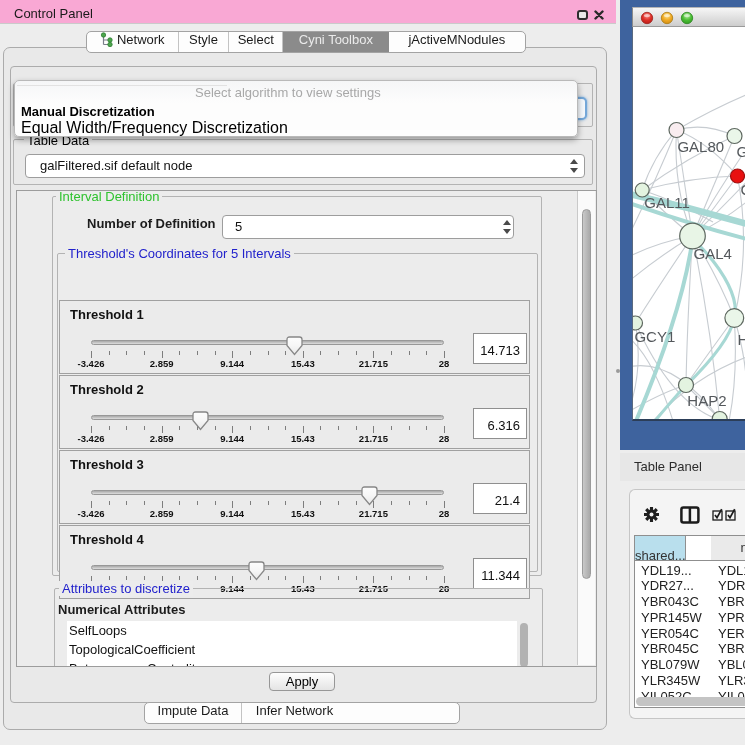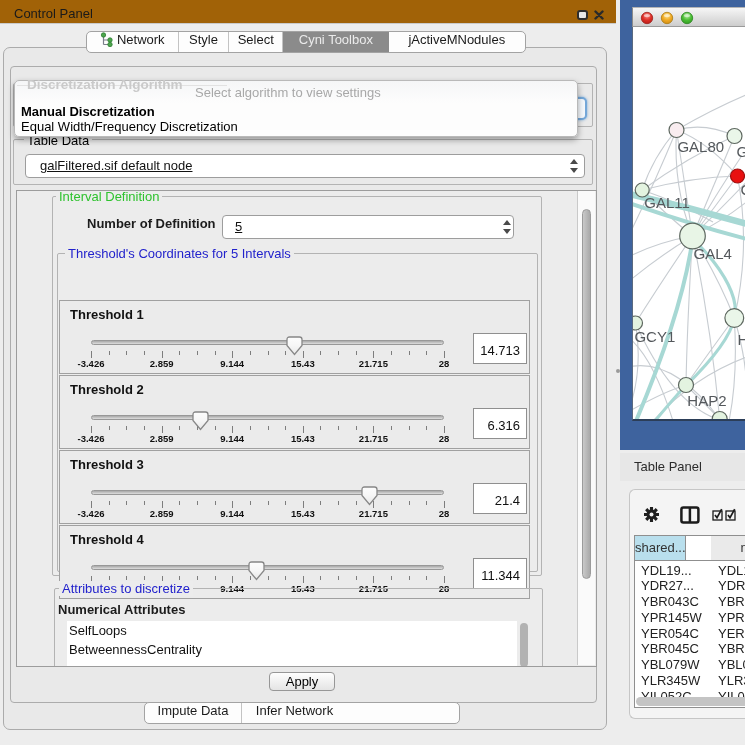--- a/index.html
+++ b/index.html
@@ -2,36 +2,36 @@
 <html><head>
 <meta charset="utf-8">
 <style>
 * { margin:0; padding:0; box-sizing:border-box; }
 html,body { width:745px; height:745px; overflow:hidden; }
 body { font-family:"Liberation Sans", sans-serif; background:#ededed; position:relative; }
 .abs { position:absolute; }
 .txt13 { font-size:13px; color:#1c1c1c; }
 .bold { font-weight:bold; }
 
-#titlebar { left:0; top:2; width:616px; height:24px; background:#a16207; border-bottom:1px solid #cacaca; }
+#titlebar { left:0; top:2; width:616px; height:24px; background:#f9a8d4; border-bottom:1px solid #cacaca; }
 #titlebar .t { position:absolute; left:14px; top:6px; font-size:13px; color:#1a1a1a; }
 #floatbtn { left:577px; top:10px; width:11px; height:10px; border:2px solid #2e2e2e; border-radius:3px; background:#e8e8e8; }
 #outerpanel { left:3px; top:47px; width:604px; height:683px; background:#e9e9e9; border:1px solid #ababab; border-radius:7px; }
 
 .tabbar { display:flex; background:#fdfdfd; border:1px solid #a3a3a3; border-radius:5px; overflow:hidden; height:22px; }
 .tabbar .seg { font-size:13px; color:#1a1a1a; display:flex; align-items:flex-start; justify-content:center; border-right:1px solid #c3c3c3; height:100%; }
 .tabbar .seg:last-child { border-right:none; }
 .tabbar .dark { background:#8b8b8b; color:#ebebeb; border-right:none; }
 #toptabs { left:86px; top:31px; width:440px; }
 #bottabs { left:144px; top:702px; width:316px; }
 
 .group { border:1px solid #b3b3b3; border-radius:2px; }
 .gtitle { position:absolute; font-size:13px; background:#e9e9e9; padding:0 3px; }
 
-.combo { background:#fff; border:1px solid #9d9d9d; border-radius:4px; font-size:13px; color:#111;text-decoration:underline; }
+.combo { background:#fff; border:1px solid #9d9d9d; border-radius:4px; font-size:13px; color:#111; }
 
 #scrollpanel { left:16px; top:190px; width:581px; height:477px; border:1px solid #9c9c9c; background:#ececec; overflow:hidden; }
 #vtrack { position:absolute; right:1px; top:0; width:18px; height:474px; background:#fafafa; border-left:1px solid #c9c9c9; }
 #vthumb { position:absolute; left:4px; top:18px; width:9px; height:370px; border-radius:5px; background:linear-gradient(to right,#c9c9c9,#a9a9a9); border:1px solid #9b9b9b; }
 
 .throw { position:absolute; left:42px; width:471px; height:74px; border:1px solid #a0a0a0; background:#ebebeb;margin-top:34px; }
 .throw .lbl { position:absolute; left:10px; top:6px; font-size:13px; font-weight:bold; color:#111; }
 .track { position:absolute; left:31px; top:39px; width:353px; height:5px; border-radius:3px; background:linear-gradient(#a8a8a8,#dedede); border:1px solid #989898; }
 .vbox { position:absolute; left:413px; top:32px; width:54px; height:31px; background:#fff; border:1px solid #8f8f8f; font-size:13px; color:#111; text-align:right; padding:8.5px 6px 0 0; }
 .ticks { position:absolute; top:50px; left:31px; width:353px; height:8px; }
@@ -284,34 +284,34 @@
     </svg>
     <div class="vbox">11.344</div>
   </div>
     </div>
 
   <div class="group abs" style="left:37px; top:397px; width:489px; height:80px;"></div>
   <div class="gtitle abs" style="left:42px; top:390px; color:#2222cc; background:#ececec;">Attributes to discretize</div>
   <div class="abs txt13 bold" style="left:41px; top:411px;">Numerical Attributes</div>
   <div class="abs" style="left:50px; top:430px; width:450px; height:46px; background:#fff; font-size:13px; color:#111;">
     <div style="padding:2px 0 0 2px;">SelfLoops</div>
+    <div style="padding:4px 0 0 2px;">TopologicalCoefficient</div>
     <div style="padding:4px 0 0 2px;">BetweennessCentrality</div>
   </div>
   <div class="abs" style="left:503px; top:432px; width:8px; height:44px; background:#b2b2b2; border-radius:4px;"></div>
   <div id="vtrack">
       <div id="vthumb"></div>
     </div>
 </div>
 
 <div id="popup" class="abs">
   <div class="abs" style="left:2px; top:3.5px; width:210px; height:1px; background:#e2e2e2;"></div>
-  <div class="abs" style="left:12px; top:-4px; font-size:13.5px; font-weight:bold; color:#cacaca;">Discretization Algorithm</div>
   <div class="abs" style="left:180px; top:4px; font-size:13px; color:#a8a8a8;">Select algorithm to view settings</div>
   <div class="abs" style="left:6px; top:23px; font-size:13px; font-weight:bold; color:#000;">Manual Discretization</div>
-  <div class="abs" style="left:6px; top:37.5px; font-size:13px; color:#000;">Equal Width/Frequency Discretization</div>
+  <div class="abs" style="left:6px; top:37.5px; font-size:16px; color:#000;">Equal Width/Frequency Discretization</div>
 </div>
 
 <div class="abs" style="left:269px; top:672px; width:66px; height:19px; background:linear-gradient(#fefefe,#e4e4e4); border:1px solid #979797; border-radius:4px; text-align:center; font-size:13px; padding-top:1px;">Apply</div>
 <div id="bottabs" class="tabbar abs">
   <div class="seg" style="width:97px;">Impute Data</div>
   <div class="seg" style="width:105px;">Infer Network</div>
 </div>
 
 <div id="desktop" class="abs">
   <div id="nettitle">
@@ -434,21 +434,21 @@
     <g fill="none" stroke="#1b1b1b">
       <rect x="1" y="3" width="9" height="9" stroke-width="1.3"></rect>
       <rect x="14" y="3" width="9" height="9" stroke-width="1.3"></rect>
       <path d="M3,7 L5,9.7 L9.7,1.2" stroke-width="1.7"></path>
       <path d="M16,7 L18,9.7 L22.7,1.2" stroke-width="1.7"></path>
     </g>
   </svg>
 
   <div style="position:absolute;left:4px;top:45px;width:112px;height:172.5px;border:1px solid #8f8f8f;border-right:none;background:#fff;">
     <div style="position:absolute;left:0;top:0;width:100%;height:24.5px;border-bottom:1px solid #8f8f8f;">
-      <div style="position:absolute;left:0;top:0;width:51px;height:100%;background:#b9dfed;border-right:1px solid #8f8f8f;text-align:center;font-size:13px;color:#333;padding-top:4px;">shared...</div>
+      <div style="position:absolute;left:0;top:0;width:51px;height:100%;background:#b9dfed;border-right:1px solid #8f8f8f;text-align:center;font-size:13px;color:#333;padding-top:12px;">shared...</div>
       <div style="position:absolute;left:75.5px;top:0;right:0;height:100%;background:#eaeaea;font-size:13px;color:#333;padding:4px 0 0 30px;">n</div>
     </div>
     <div id="trows" style="position:absolute;left:0;top:25.5px;width:112px;height:136px;background:#fff;overflow:hidden;font-size:13px;color:#222;">
         <div style="position:absolute;left:0;top:0.00px;width:300px;height:15.75px;">
           <span style="position:absolute;left:6px;top:1px;">YDL19...</span>
           <span style="position:absolute;left:83px;top:1px;">YDL194W</span>
         </div>
         <div style="position:absolute;left:0;top:15.75px;width:300px;height:15.75px;">
           <span style="position:absolute;left:6px;top:1px;">YDR27...</span>
           <span style="position:absolute;left:83px;top:1px;">YDR277C</span>

